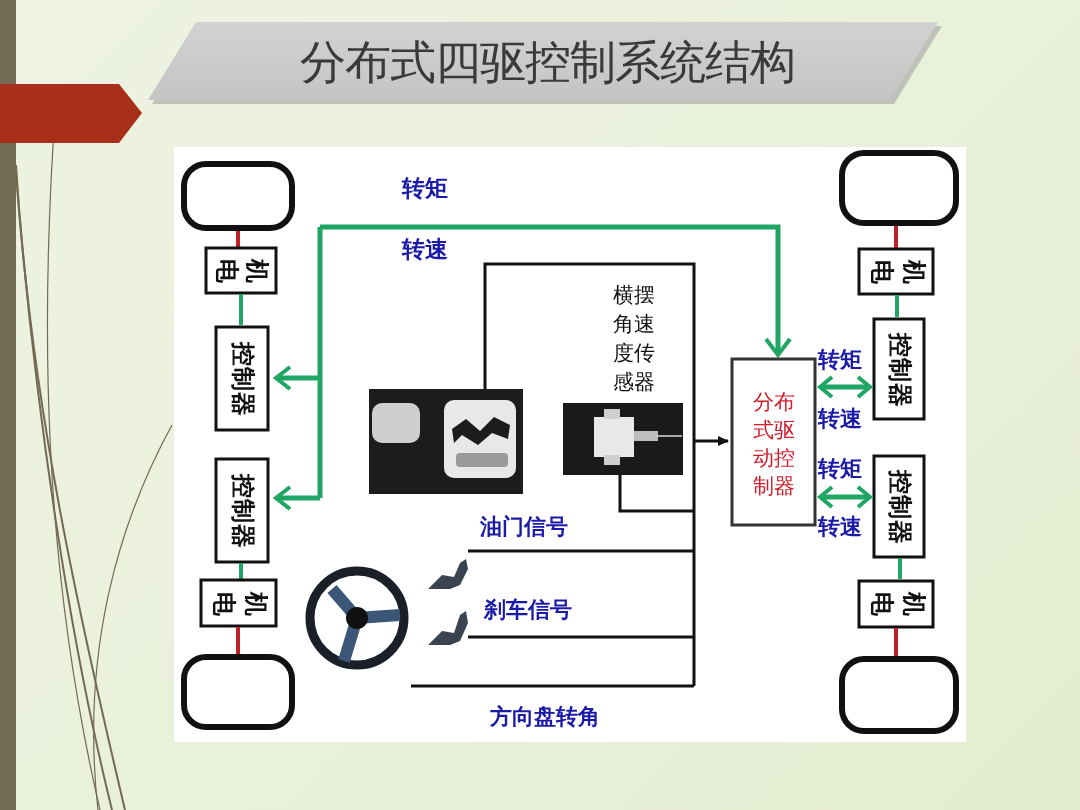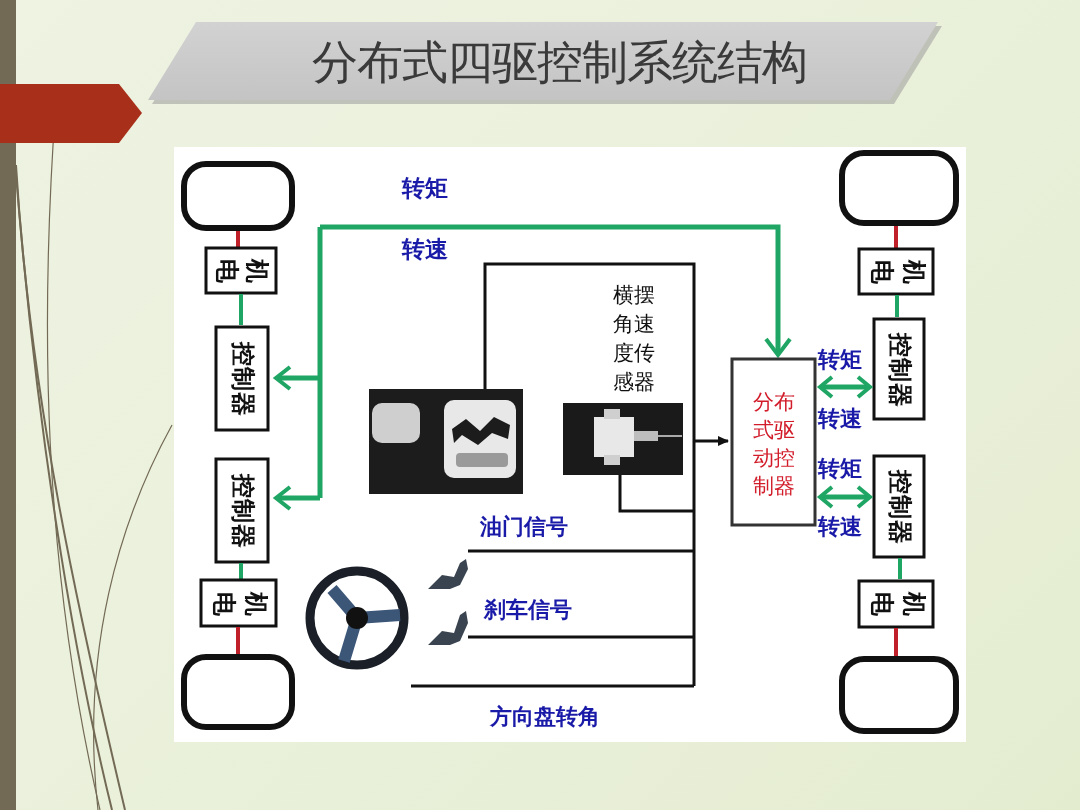--- a/index.html
+++ b/index.html
@@ -20,21 +20,21 @@
     clip-path: polygon(48px 0, 790px 0, 742px 78px, 0 78px);
     box-shadow: 0 3px 4px rgba(0,0,0,0.3);
   }
   .title-shadow {
     position: absolute; left: 152px; top: 26px; width: 790px; height: 78px;
     background: #9a9a9a;
     clip-path: polygon(48px 0, 790px 0, 742px 78px, 0 78px);
     opacity: 0.55;
   }
   .title-text {
-    position: absolute; left: 312px; top: 30px; width: 560px; height: 64px;
+    position: absolute; left: 300px; top: 30px; width: 560px; height: 64px;
     font-size: 46px; line-height: 64px; color: #3a3a3a; letter-spacing: -1px;
     font-family: "DejaVu Sans", sans-serif; white-space: nowrap;
   }
   .figure {
     position: absolute; left: 174px; top: 147px; width: 792px; height: 595px;
     background: #ffffff;
   }
   svg text { font-family: "DejaVu Sans", "Liberation Sans", sans-serif; }
   .deco { position: absolute; left: 0; top: 0; }
 </style>

